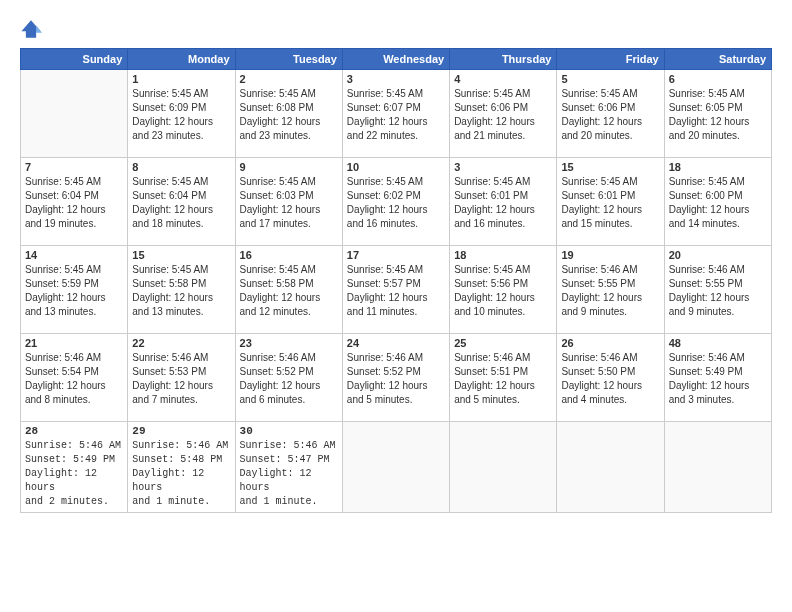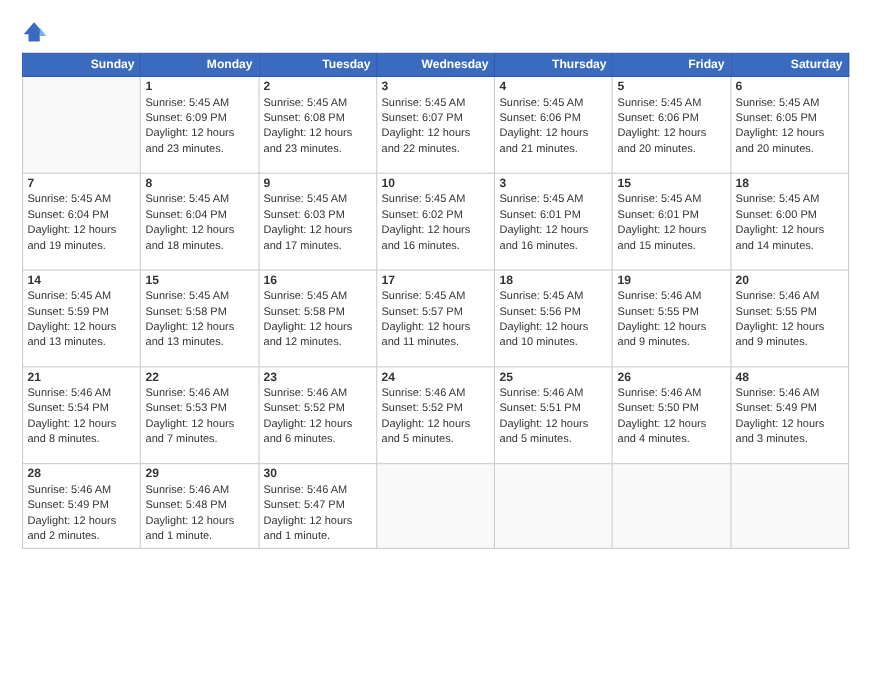--- a/index.html
+++ b/index.html
@@ -87,20 +87,21 @@
       display: block;
       margin-bottom: 2px;
     }
     .day-info {
       font-size: 10px;
       line-height: 1.4;
       color: #333;
     }
     .last-row td {
       height: 72px;
+      font-family: Liberation Mono, monospace;
     }
   </style>
 </head>
 <body>
 
 <div class="page">
   <div class="header">
     <div class="logo">
       <svg class="logo-icon" viewBox="0 0 30 30" xmlns="http://www.w3.org/2000/svg">
         <polygon points="15,3 28,18 22,18 22,27 8,27 8,18 2,18" fill="#3a6bbf"></polygon>

